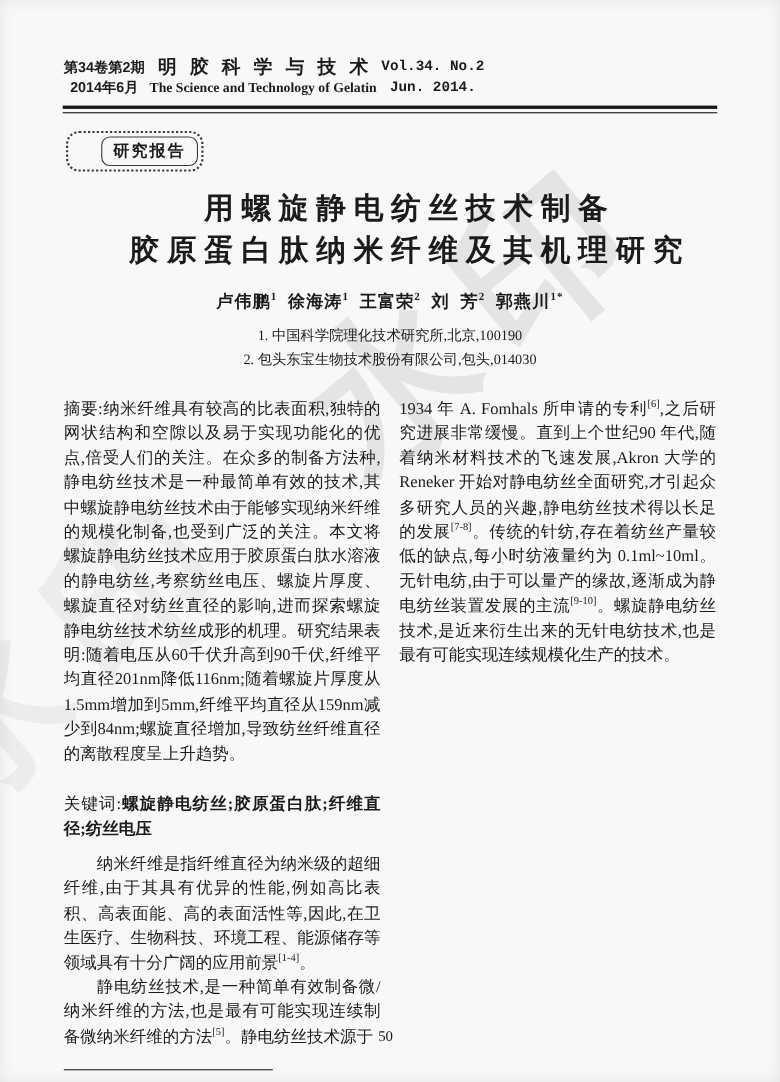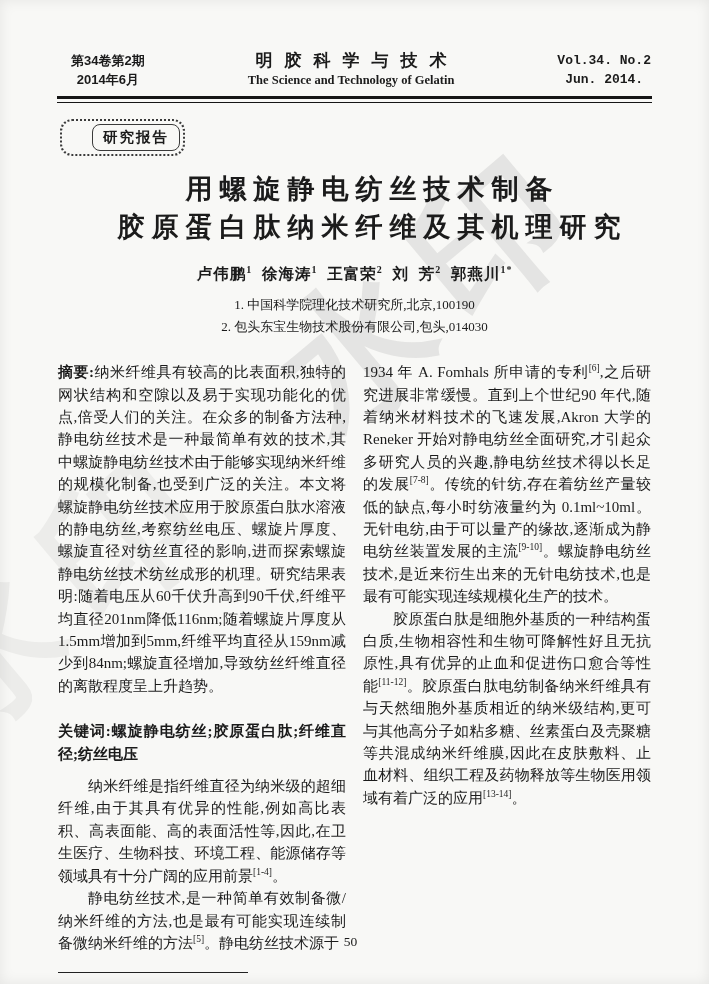--- a/index.html
+++ b/index.html
@@ -8,22 +8,22 @@
         color:#1b1b1b;overflow:hidden;box-shadow:inset 0 0 14px rgba(0,0,0,0.08);}
   .content{position:relative;z-index:2;}
   
   .watermark{position:absolute;z-index:1;font-size:150px;font-weight:bold;
              letter-spacing:26px;color:rgba(90,90,90,0.12);white-space:nowrap;
              transform:rotate(-40deg);transform-origin:left center;pointer-events:none;
              font-family:"Liberation Sans","DejaVu Sans",sans-serif;}
   .wm-main{left:300px;top:300px;}
   .wm-faint{left:-70px;top:600px;color:rgba(90,90,90,0.07);}
   
-  .header{display:flex;justify-content:space-between;align-items:center;
-          padding:0 58px;margin-top:50px;margin-left:13px;}
+  .header{display:flex;align-items:center;
+          padding:0 58px;margin-top:50px;}
   .hdr-left,.hdr-right{font-size:13px;font-weight:bold;line-height:19px;text-align:center;
           font-family:"Liberation Sans","DejaVu Sans",sans-serif;}
   .hdr-right{font-family:Liberation Mono, monospace;font-weight:bold;}
   .hdr-center{text-align:center;}
   .journal-cn{font-size:17px;font-weight:bold;letter-spacing:12px;line-height:21px;
               padding-left:12px;}
   .journal-en{font-size:12.5px;font-weight:bold;line-height:18px;}
   .rule{margin:7px 57px 0 57px;height:3px;border-top:3px solid #161616;
         border-bottom:1px solid #161616;}
   
@@ -37,21 +37,21 @@
   .title-l2{font-size:27px;}
   .authors{text-align:center;margin-top:18px;font-size:15.5px;font-weight:bold;
            white-space:pre-wrap;letter-spacing:1px;}
   .authors sup{font-size:10px;font-weight:bold;}
   .affils{text-align:center;margin-top:9px;font-size:13px;line-height:21.5px;}
   
   .columns{display:flex;gap:17px;padding:0 58px;margin-top:24px;}
   .col{width:50%;font-size:15px;line-height:22.4px;text-align:justify;}
   .col p{margin:0;}
   .col sup{font-size:9.5px;line-height:0;}
-  .lbl{font-weight:bold;}
+  .lbl{font-weight:normal;}
   .abstract-p{}
   .keywords-p{margin-top:23px !important;font-weight:bold;}
   .indent{text-indent:2em;}
   .p-gap{margin-top:10px !important;}
   
   .footnote{margin-top:18px;font-size:13px;
             font-family:"Liberation Serif","DejaVu Serif",serif;}
   .footnote-line{width:190px;border-top:1.5px solid #222;margin-bottom:10px;}
   .footnote-text{padding-left:6px;letter-spacing:0.5px;}
   
@@ -113,21 +113,20 @@
         <p class="indent">静电纺丝技术,是一种简单有效制备微/纳米纤维的方法,也是最有可能实现连续制备微纳米纤维的方法<sup>[5]</sup>。静电纺丝技术源于</p>
 
         <div class="footnote">
           <div class="footnote-line"></div>
           <div class="footnote-text"></div>
         </div>
       </div>
 
       <div class="col">
         <p>1934 年 A. Fomhals 所申请的专利<sup>[6]</sup>,之后研究进展非常缓慢。直到上个世纪90 年代,随着纳米材料技术的飞速发展,Akron 大学的 Reneker 开始对静电纺丝全面研究,才引起众多研究人员的兴趣,静电纺丝技术得以长足的发展<sup>[7-8]</sup>。传统的针纺,存在着纺丝产量较低的缺点,每小时纺液量约为 0.1ml~10ml。无针电纺,由于可以量产的缘故,逐渐成为静电纺丝装置发展的主流<sup>[9-10]</sup>。螺旋静电纺丝技术,是近来衍生出来的无针电纺技术,也是最有可能实现连续规模化生产的技术。</p>
-        <p class="indent">胶原蛋白肽是细胞外基质的一种结构蛋白质,生物相容性和生物可降解性好且无抗原性,具有优异的止血和促进伤口愈合等性能<sup>[11-12]</sup>。胶原蛋白肽电纺制备纳米纤维具有与天然细胞外基质相近的纳米级结构,更可与其他高分子如粘多糖、丝素蛋白及壳聚糖等共混成纳米纤维膜,因此在皮肤敷料、止血材料、组织工程及药物释放等生物医用领域有着广泛的应用<sup>[13-14]</sup>。</p>
       </div>
 
     </div>
 
   </div>
 
   <div class="pageno">50</div>
 
 </div>
 

